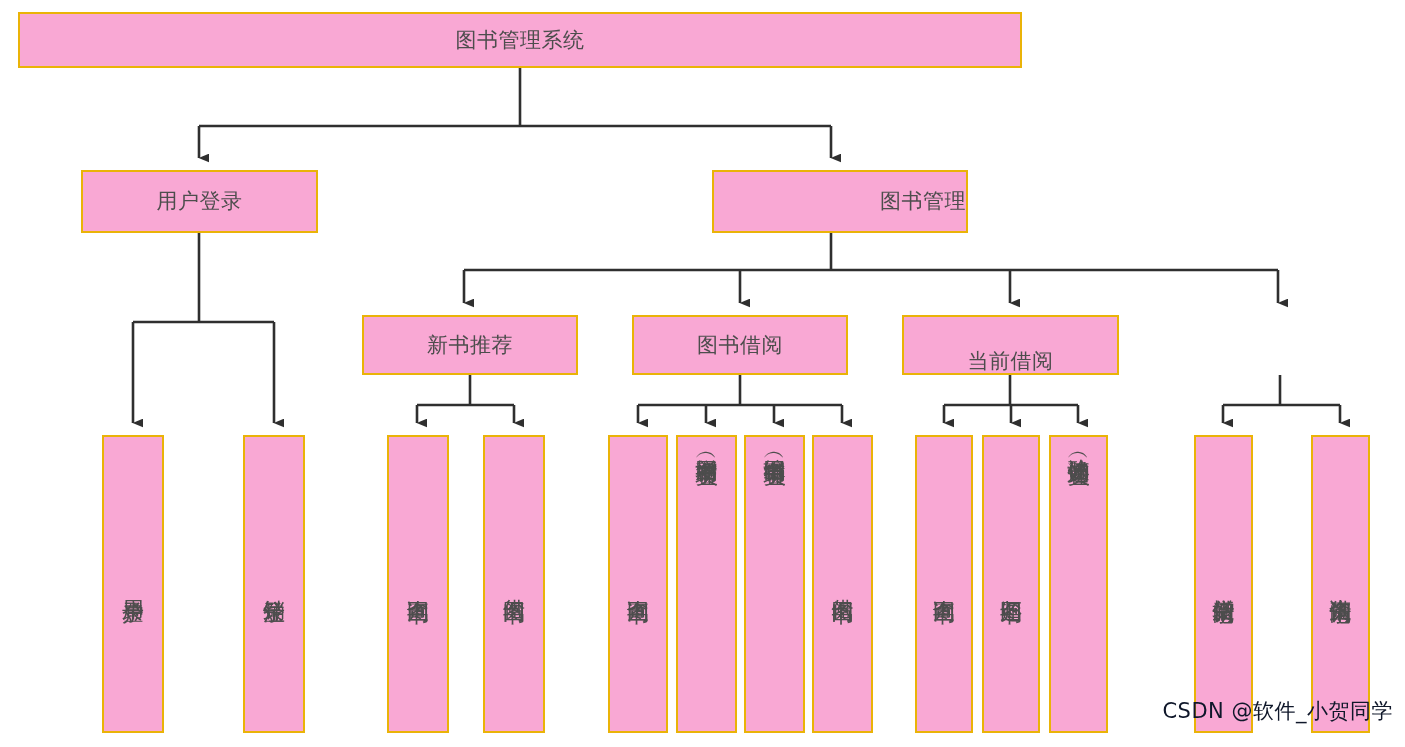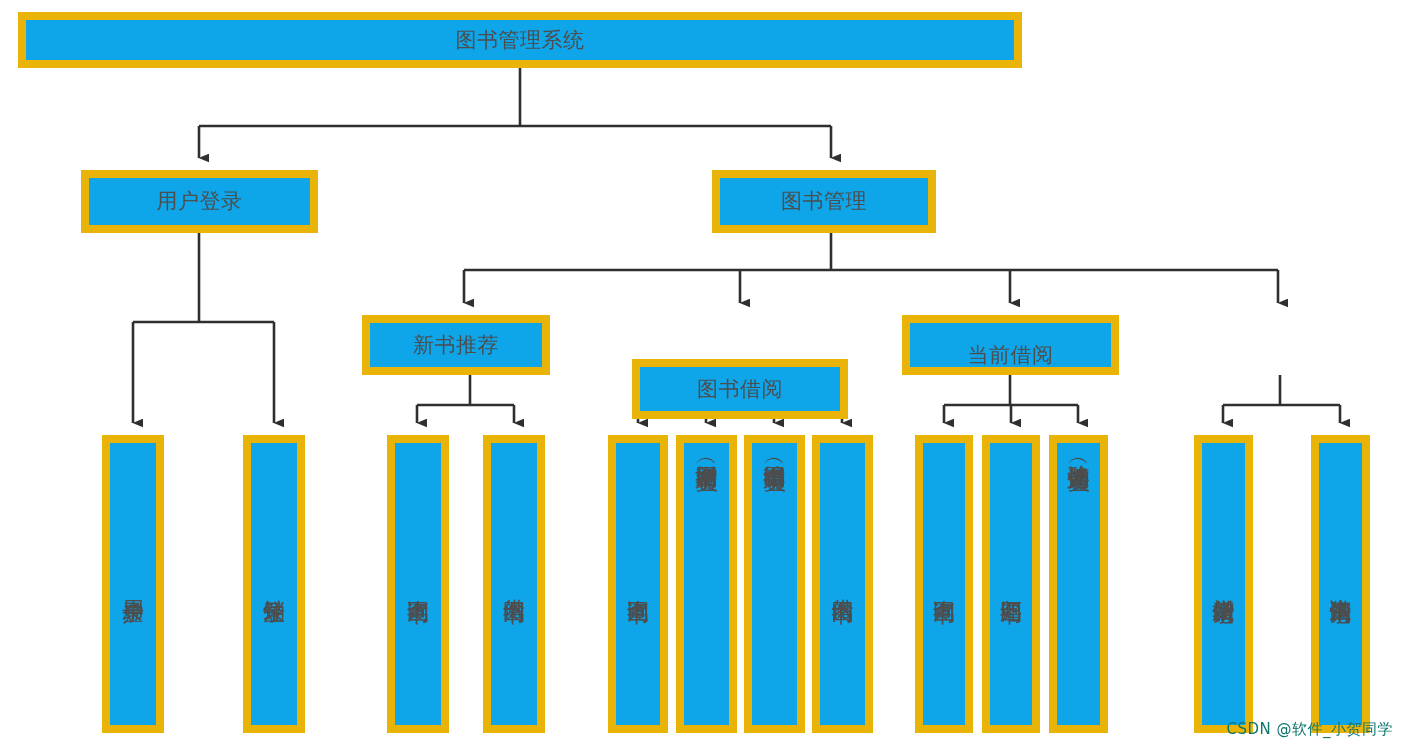--- a/index.html
+++ b/index.html
@@ -22,22 +22,22 @@
   svg.connectors {
     position: absolute;
     top: 0;
     left: 0;
     width: 1405px;
     height: 747px;
   }
   .node {
     position: absolute;
     box-sizing: border-box;
-    background: #0ea5e9;
-    border: 8px solid #eab308;
+    background: #f9a8d4;
+    border: 2px solid #eab308;
     display: flex;
     align-items: center;
     justify-content: center;
     color: #4b4b4b;
     overflow: hidden;
   }
   .node-label {
     display: block;
     text-align: center;
     line-height: 1.16;
@@ -61,23 +61,23 @@
     line-height: 1.0;
     white-space: nowrap;
   }
   .node.vertical.center-text {
     align-items: center;
     padding-top: 0;
   }
   #watermark {
     position: absolute;
     right: 12px;
-    bottom: 8px;
-    font-size: 15px;
-    color: #0f766e;
+    bottom: 22px;
+    font-size: 21px;
+    color: #0f172a;
     letter-spacing: 0.5px;
     user-select: none;
     white-space: nowrap;
   }
 </style>
 </head>
 <body>
 
 <div id="diagram-root">
 
@@ -137,29 +137,29 @@
   </svg>
 
   <div class="node horizontal" style="left:18px; top:12px; width:1004px; height:56px;">
     <span class="node-label">图书管理系统</span>
   </div>
 
   <div class="node horizontal" style="left:81px; top:170px; width:237px; height:63px;">
     <span class="node-label">用户登录</span>
   </div>
 
-  <div class="node horizontal" style="left:712px; top:170px; width:224px; height:63px;">
+  <div class="node horizontal" style="left:712px; top:170px; width:256px; height:63px;justify-content:flex-end;">
     <span class="node-label">图书管理</span>
   </div>
 
-  <div class="node horizontal" style="left:362px; top:315px; width:188px; height:60px;">
+  <div class="node horizontal" style="left:362px; top:315px; width:216px; height:60px;">
     <span class="node-label">新书推荐</span>
   </div>
 
-  <div class="node horizontal" style="left:632px; top:315px; width:216px; height:60px;margin-top:44px;">
+  <div class="node horizontal" style="left:632px; top:315px; width:216px; height:60px;">
     <span class="node-label">图书借阅</span>
   </div>
 
   <div class="node horizontal" style="left:902px; top:315px; width:217px; height:60px;align-items:flex-end;">
     <span class="node-label">当前借阅</span>
   </div>
 
 
   <div class="node vertical center-text" style="left:102px; top:435px; width:62px; height:298px;">
     <span class="node-label">用户登录</span>

